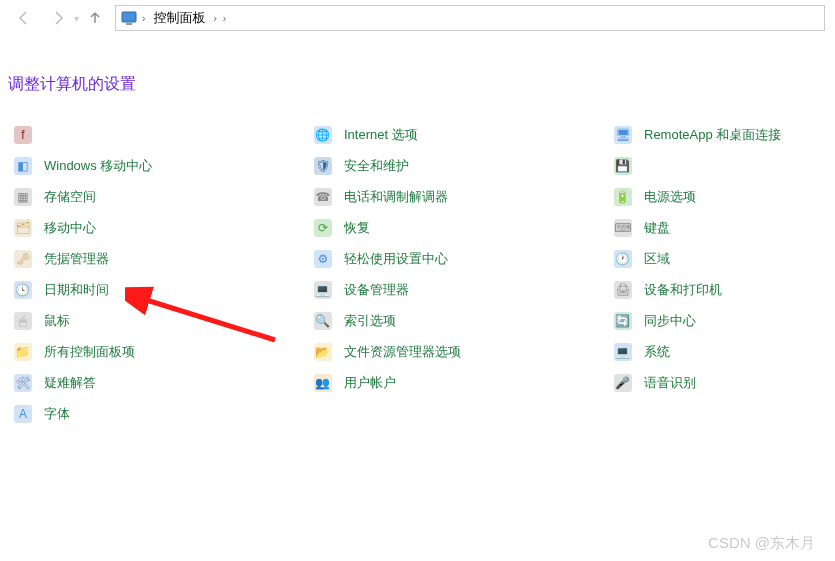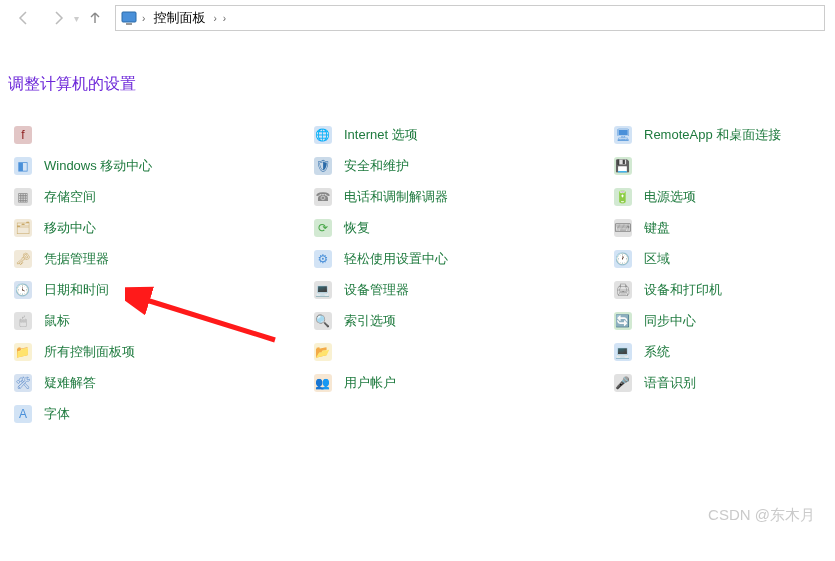--- a/index.html
+++ b/index.html
@@ -82,21 +82,21 @@
     }
     .arrow-annotation {
       position: absolute;
       left: 125px;
       top: 280px;
       pointer-events: none;
     }
     .watermark {
       position: absolute;
       right: 20px;
-      bottom: 36px;
+      bottom: 8px;
       color: rgba(150,150,150,0.5);
       font-size: 15px;
       pointer-events: none;
     }
   </style>
 </head>
 <body>
 
 <div class="nav-bar">
   <div class="nav-btn">
@@ -328,20 +328,21 @@
       </span>
       <span class="cp-label">所有控制面板项</span>
     </div>
     <div class="cp-item">
       <span class="cp-icon">
         <svg viewBox="0 0 22 22">
           <rect x="2" y="2" width="18" height="18" rx="3" fill="#e6c84a" opacity="0.25"></rect>
           <text x="11" y="15" text-anchor="middle" font-size="12" fill="#e6c84a">📂</text>
         </svg>
       </span>
+      <span class="cp-label">文件资源管理器选项</span>
     </div>
     <div class="cp-item">
       <span class="cp-icon">
         <svg viewBox="0 0 22 22">
           <rect x="2" y="2" width="18" height="18" rx="3" fill="#4a90d9" opacity="0.25"></rect>
           <text x="11" y="15" text-anchor="middle" font-size="12" fill="#4a90d9">💻</text>
         </svg>
       </span>
       <span class="cp-label">系统</span>
     </div>

